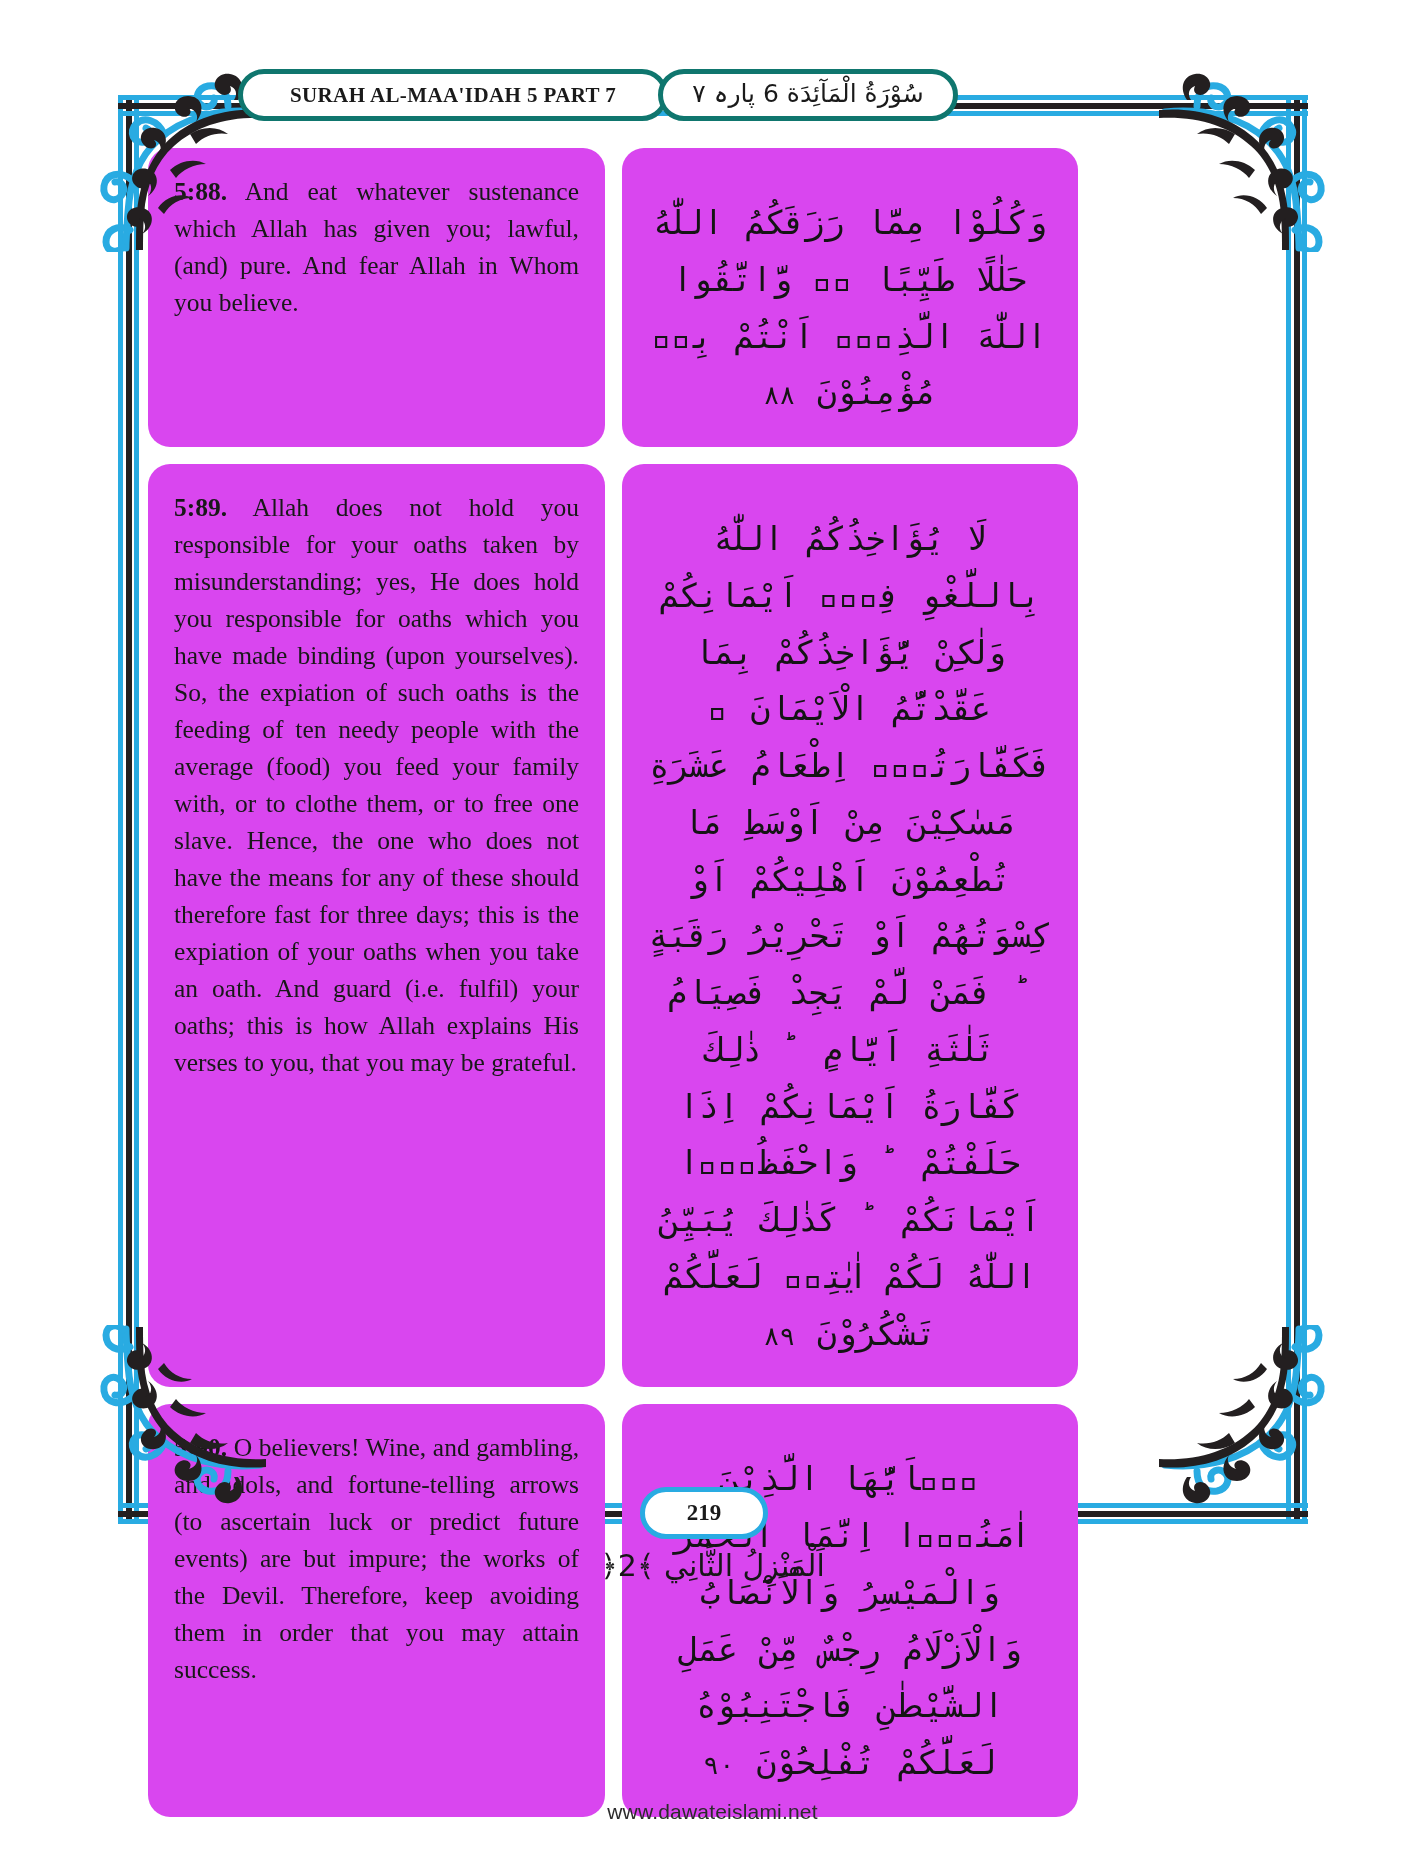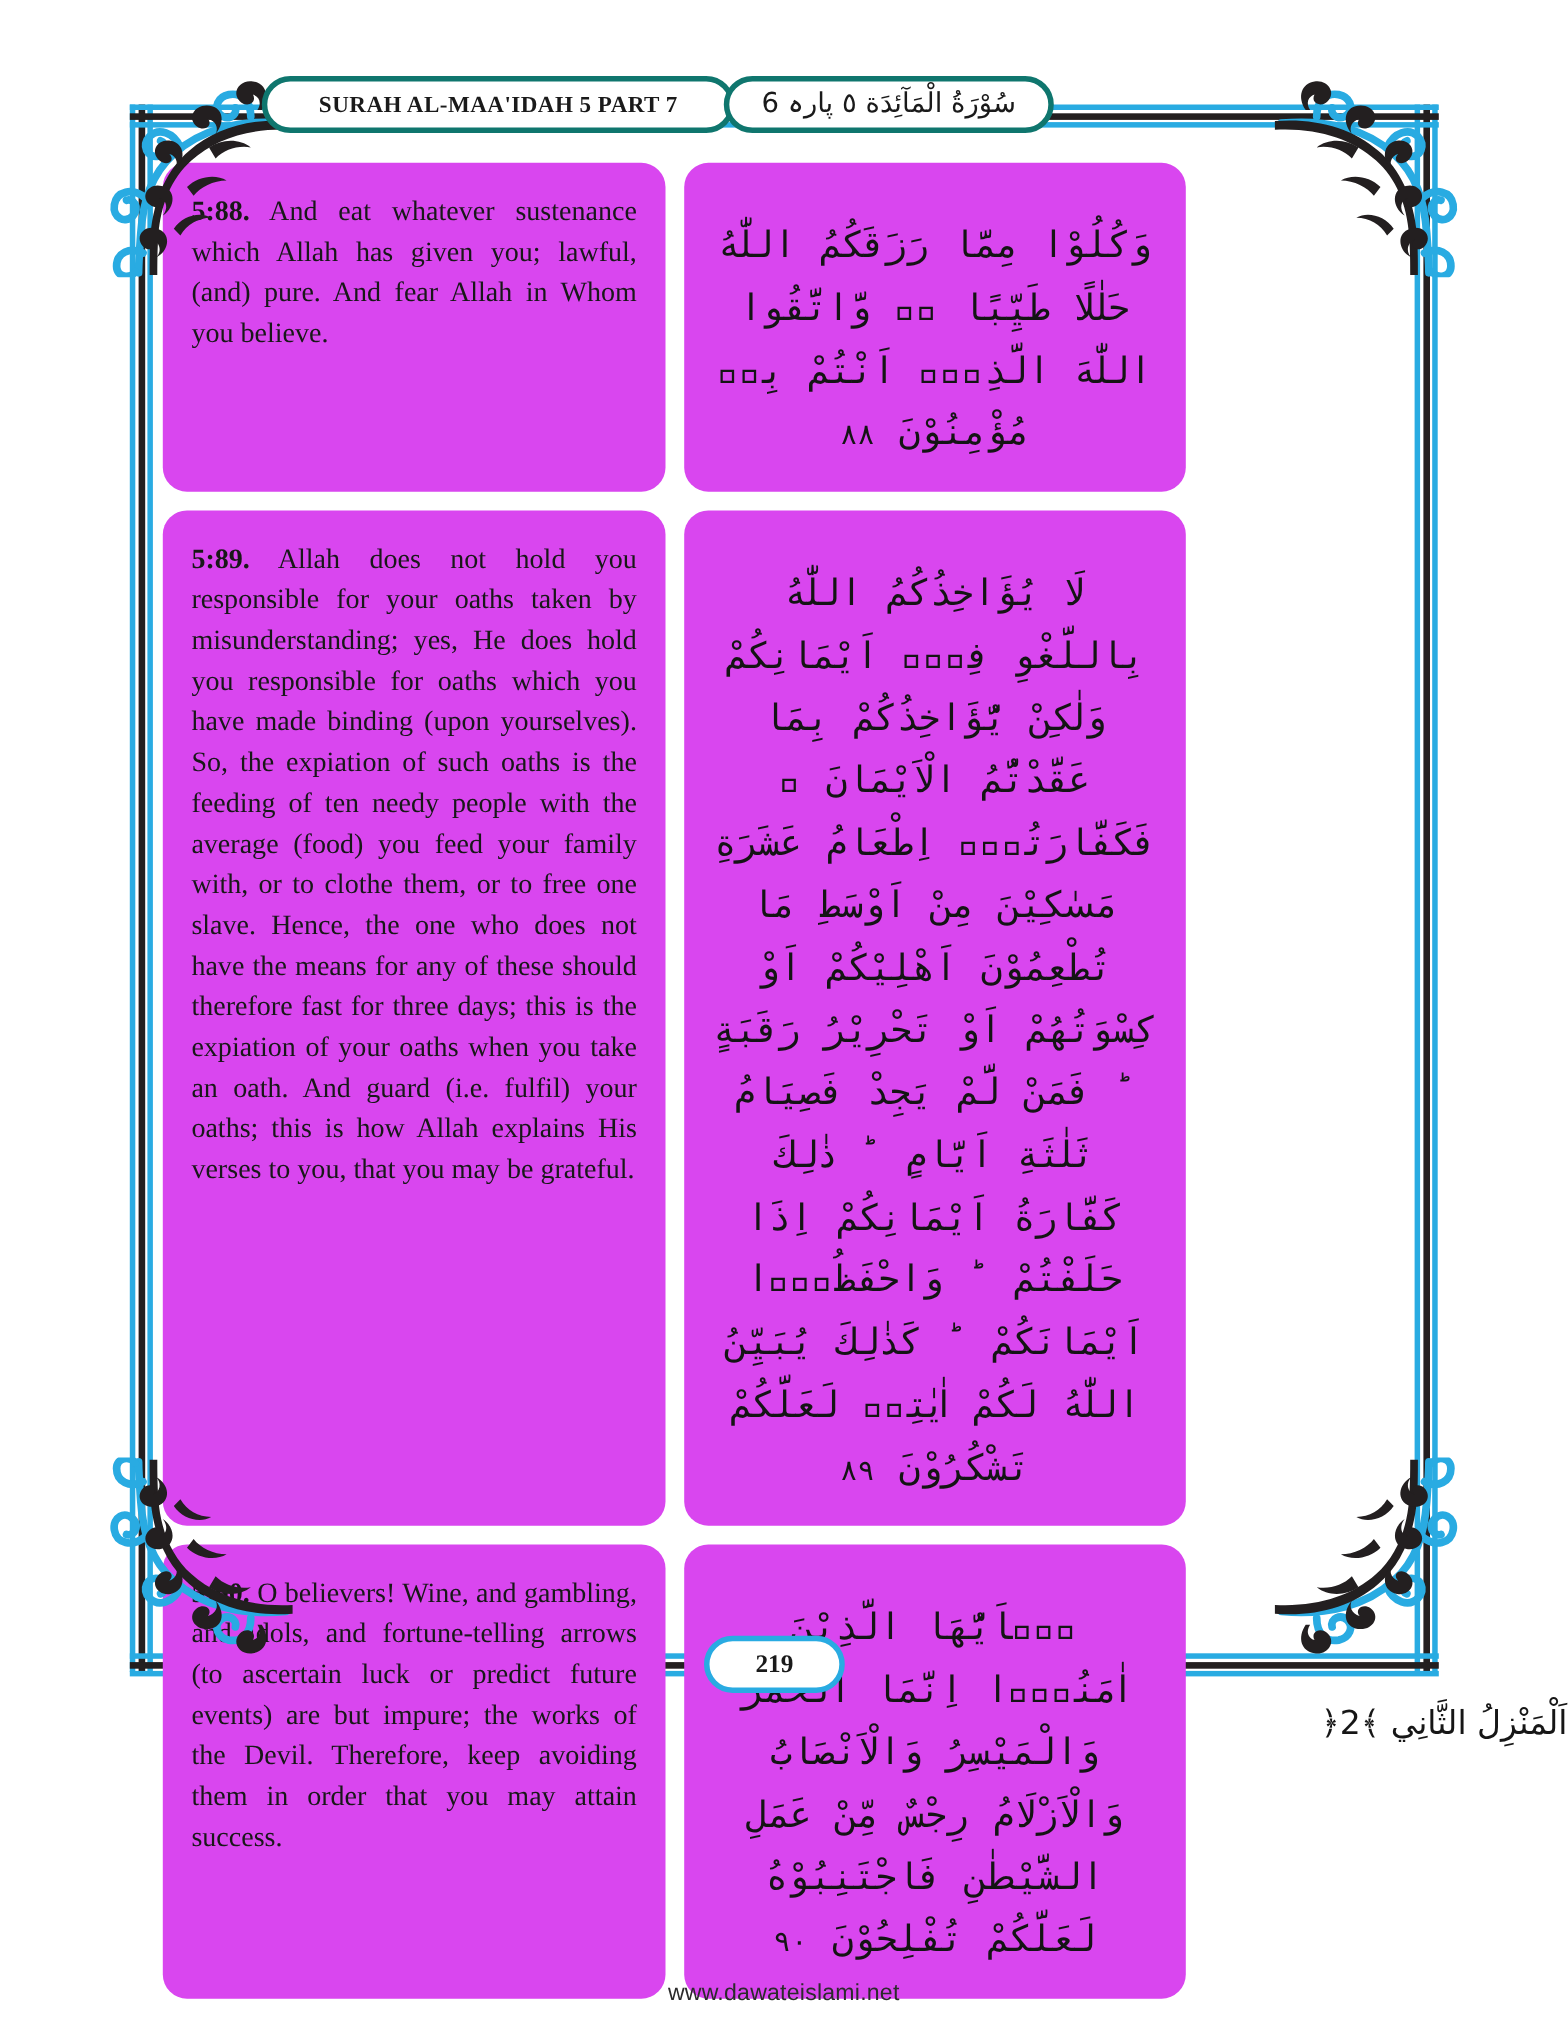--- a/index.html
+++ b/index.html
@@ -140,21 +140,21 @@
   }
   .ar-text .amark {
     font-size: 26px;
   }
 
   
   #footer-ar {
     position: absolute;
     left: 0; top: 1548px;
     width: 1425px;
-    text-align: right;
+    text-align: center;
     font-family: "DejaVu Sans", sans-serif;
     font-size: 30px;
     color: #161616;
     direction: rtl;
   }
   #footer-url {
     position: absolute;
     left: 0; top: 1800px;
     width: 1425px;
     text-align: center;
@@ -278,21 +278,21 @@
       <path d="M112 72 C124 64 140 64 150 72 C138 70 126 74 118 82 Z"></path>
       <path d="M92 108 C102 98 118 96 128 102 C116 102 104 108 98 116 Z"></path>
       <path d="M80 146 C88 134 104 130 114 136 C102 136 92 142 86 152 Z"></path>
     </g>
   </svg>
 
   <div class="banner" id="banner-en">
     <span class="banner-text">SURAH AL-MAA'IDAH 5 PART 7</span>
   </div>
   <div class="banner" id="banner-ar">
-    <span class="banner-text">سُوْرَةُ الْمَآئِدَة ٥ پارہ 6</span>
+    <span class="banner-text">سُوْرَةُ الْمَآئِدَة 6 پارہ ٧</span>
   </div>
 
   <div id="content">
 
     <div class="verse-row">
       <div class="panel en">
         <div class="en-text"><span class="vnum">5:88.</span> <span>And eat whatever sustenance which Allah has given you; lawful, (and) pure. And fear Allah in Whom you believe.</span></div>
       </div>
       <div class="panel ar">
         <div class="ar-text"><span>وَكُلُوْا مِمَّا رَزَقَكُمُ اللّٰهُ حَلٰلًا طَيِّبًا ۪ۙ وَّاتَّقُوا اللّٰهَ الَّذِيْۤ اَنْتُمْ بِهٖ مُؤْمِنُوْنَ</span> <span class="amark">۸۸</span></div>

